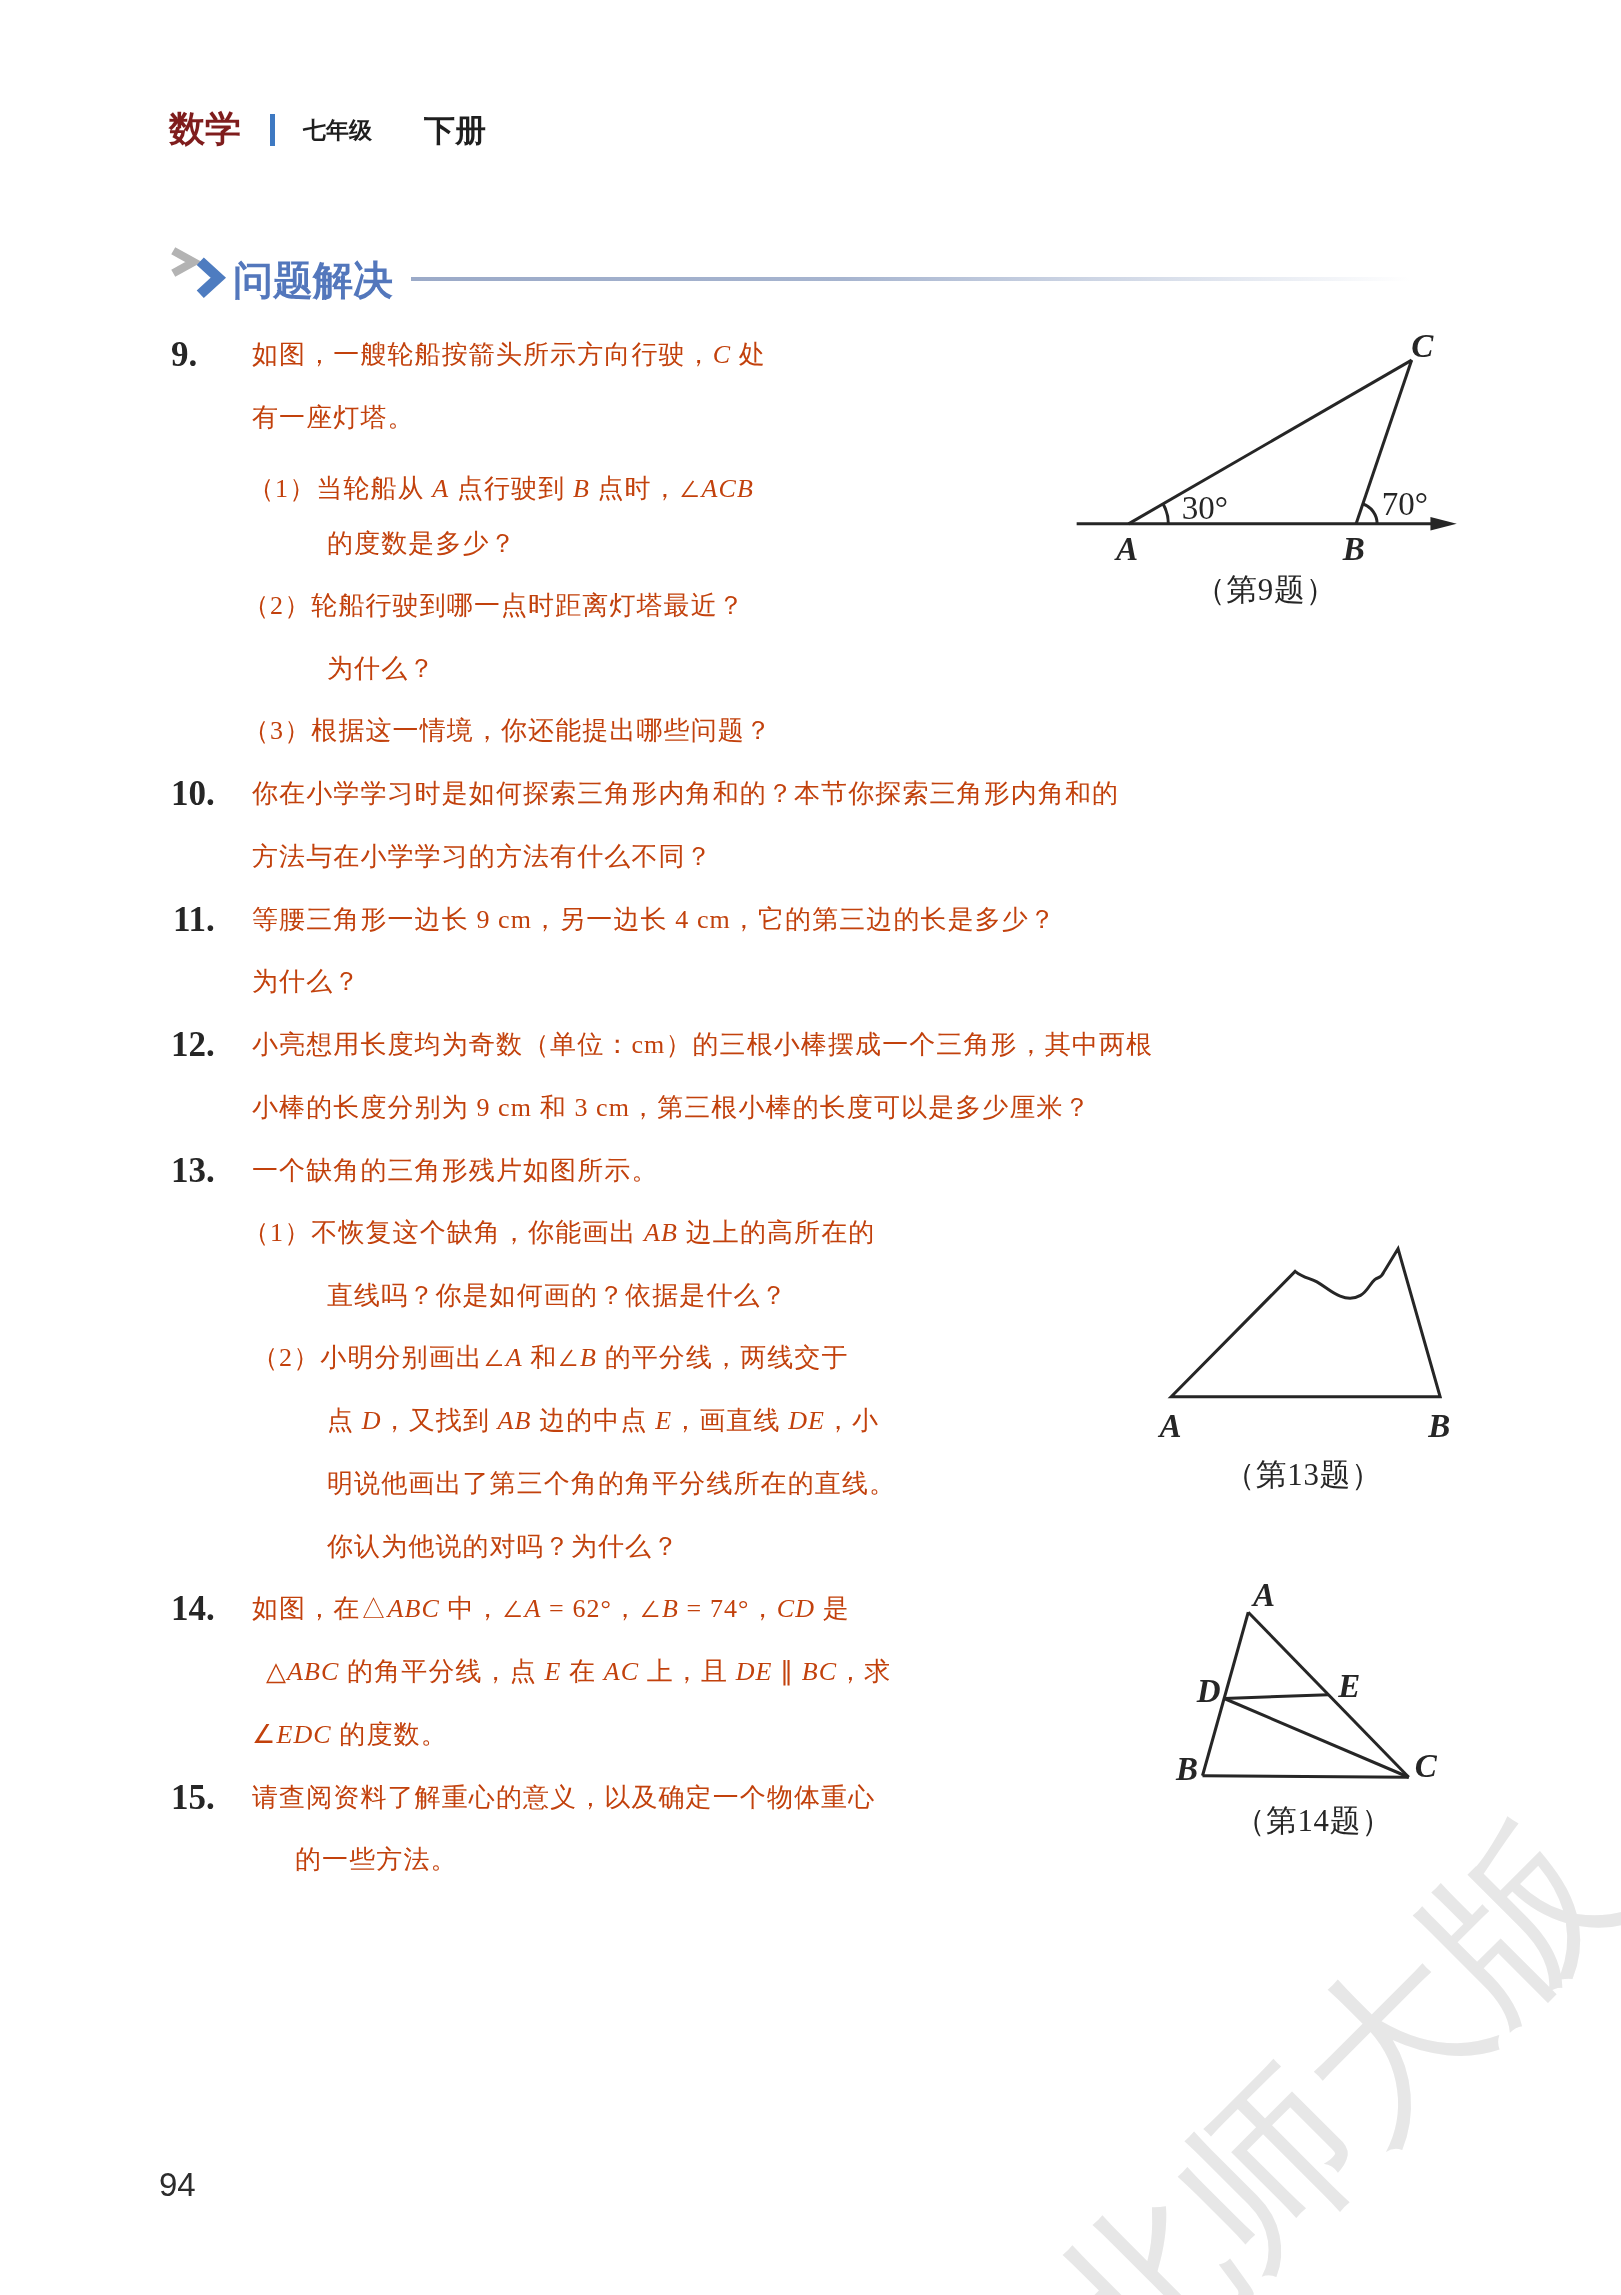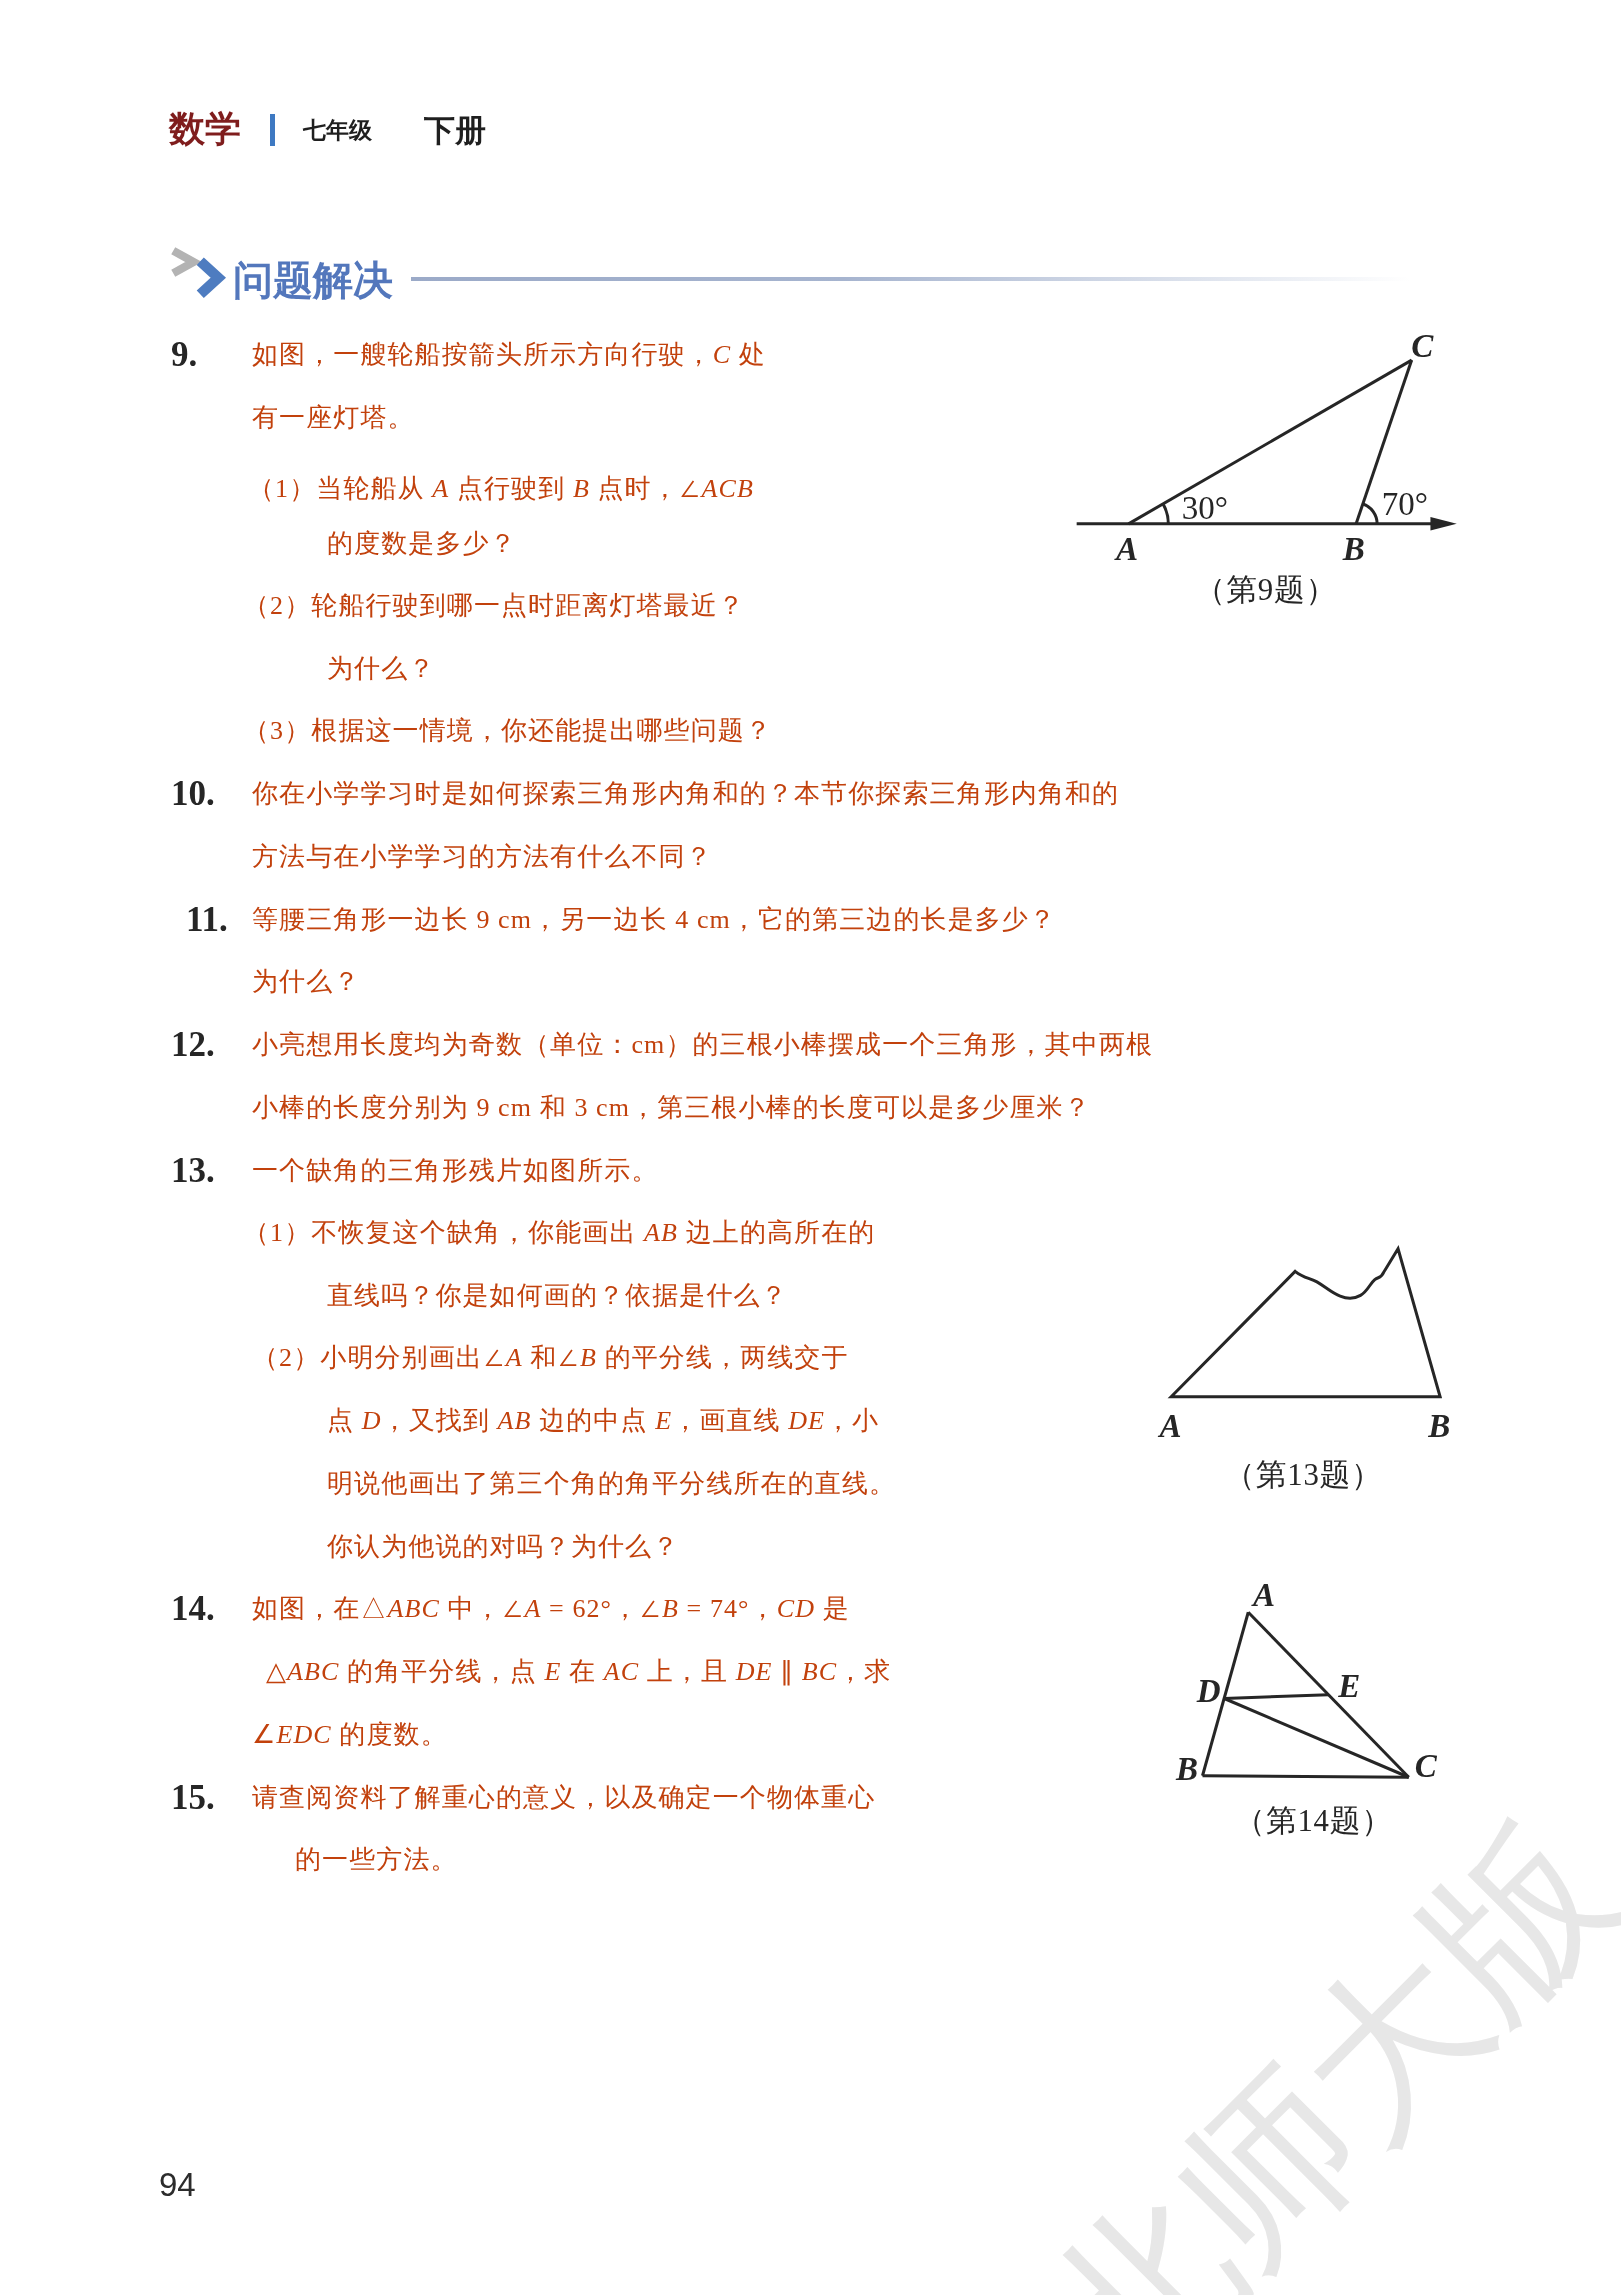--- a/index.html
+++ b/index.html
@@ -103,21 +103,21 @@
       <div class="tline" style="left: 252px; top: 334px;"><span>如图，一艘轮船按箭头所示方向行驶，</span><span class="it">C</span><span> 处</span></div>
       <div class="tline" style="left: 252px; top: 397px;"><span>有一座灯塔。</span></div>
       <div class="tline" style="left: 248px; top: 460px; margin-top: 8px;"><span>（1）当轮船从 </span><span class="it">A</span><span> 点行驶到 </span><span class="it">B</span><span> 点时，∠</span><span class="it">ACB</span></div>
       <div class="tline" style="left: 327px; top: 523px;"><span>的度数是多少？</span></div>
       <div class="tline" style="left: 243px; top: 585px;"><span>（2）轮船行驶到哪一点时距离灯塔最近？</span></div>
       <div class="tline" style="left: 327px; top: 648px;"><span>为什么？</span></div>
       <div class="tline" style="left: 243px; top: 710px;"><span>（3）根据这一情境，你还能提出哪些问题？</span></div>
       <span class="pnum" style="left: 171px; top: 773px;">10.</span>
       <div class="tline" style="left: 252px; top: 773px;"><span>你在小学学习时是如何探索三角形内角和的？本节你探索三角形内角和的</span></div>
       <div class="tline" style="left: 252px; top: 836px;"><span>方法与在小学学习的方法有什么不同？</span></div>
-      <span class="pnum" style="left: 186px; top: 899px;">11.</span>
+      <span class="pnum" style="left: 173px; top: 899px;">11.</span>
       <div class="tline" style="left: 252px; top: 899px;"><span>等腰三角形一边长 </span><span class="rm">9 cm</span><span>，另一边长 </span><span class="rm">4 cm</span><span>，它的第三边的长是多少？</span></div>
       <div class="tline" style="left: 252px; top: 961px;"><span>为什么？</span></div>
       <span class="pnum" style="left: 171px; top: 1024px;">12.</span>
       <div class="tline" style="left: 252px; top: 1024px;"><span>小亮想用长度均为奇数（单位：</span><span class="rm">cm</span><span>）的三根小棒摆成一个三角形，其中两根</span></div>
       <div class="tline" style="left: 252px; top: 1087px;"><span>小棒的长度分别为 </span><span class="rm">9 cm</span><span> 和 </span><span class="rm">3 cm</span><span>，第三根小棒的长度可以是多少厘米？</span></div>
       <span class="pnum" style="left: 171px; top: 1150px;">13.</span>
       <div class="tline" style="left: 252px; top: 1150px;"><span>一个缺角的三角形残片如图所示。</span></div>
       <div class="tline" style="left: 243px; top: 1212px;"><span>（1）不恢复这个缺角，你能画出 </span><span class="it">AB</span><span> 边上的高所在的</span></div>
       <div class="tline" style="left: 327px; top: 1275px;"><span>直线吗？你是如何画的？依据是什么？</span></div>
       <div class="tline" style="left: 252px; top: 1337px;"><span>（2）小明分别画出∠</span><span class="it">A</span><span> 和∠</span><span class="it">B</span><span> 的平分线，两线交于</span></div>

